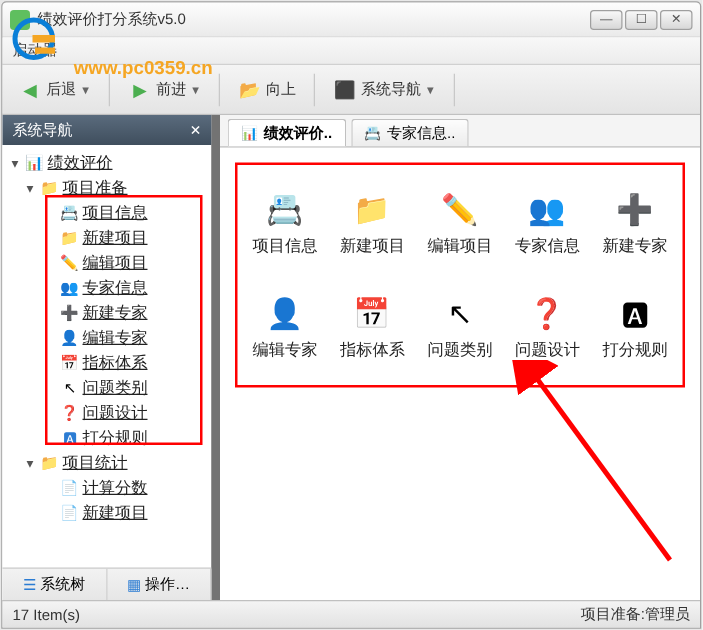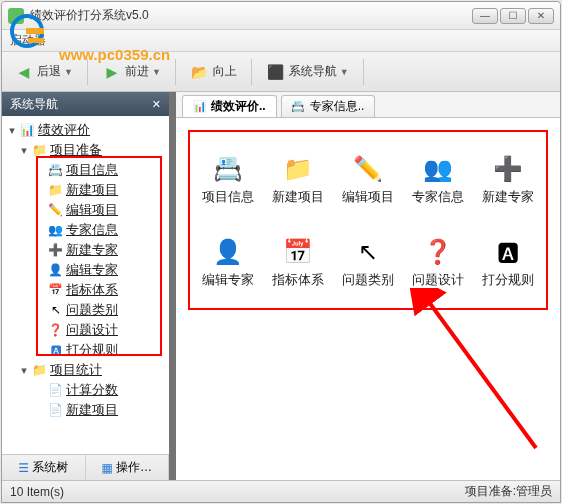--- a/index.html
+++ b/index.html
@@ -274,17 +274,17 @@
                 <path d="M0,0 L10,5 L0,10 z" fill="#ff0000"></path>
               </marker>
             </defs>
           <line x1="130" y1="160" x2="20" y2="10" stroke="#ff0000" stroke-width="4" marker-end="url(#ah)"></line>
         </svg>
       </div>
     </div>
   </div>
 
   <div class="statusbar">
-    <span>10 Item(s)</span>
+    <span>17 Item(s)</span>
     <span>项目准备:管理员</span>
   </div>
 
 </div>
 
 </body></html>

